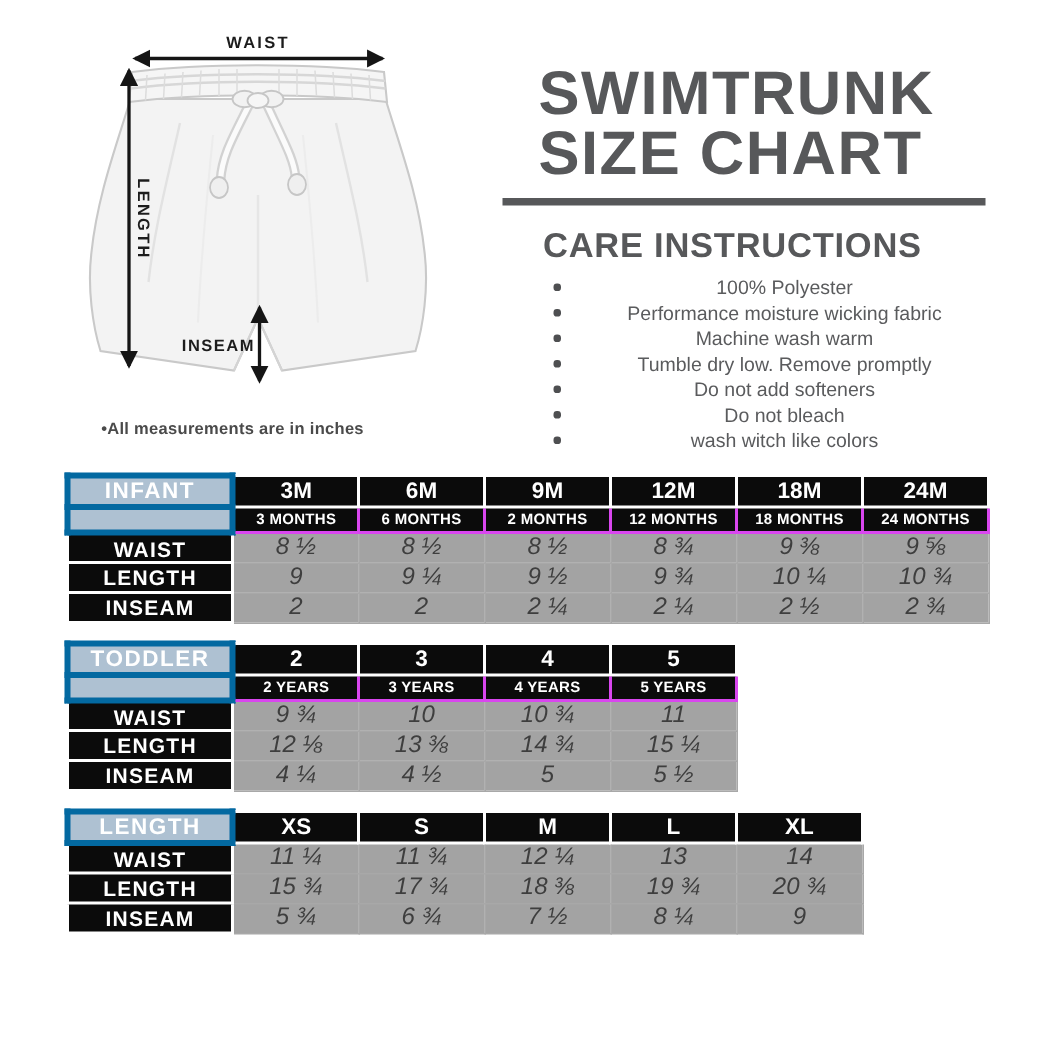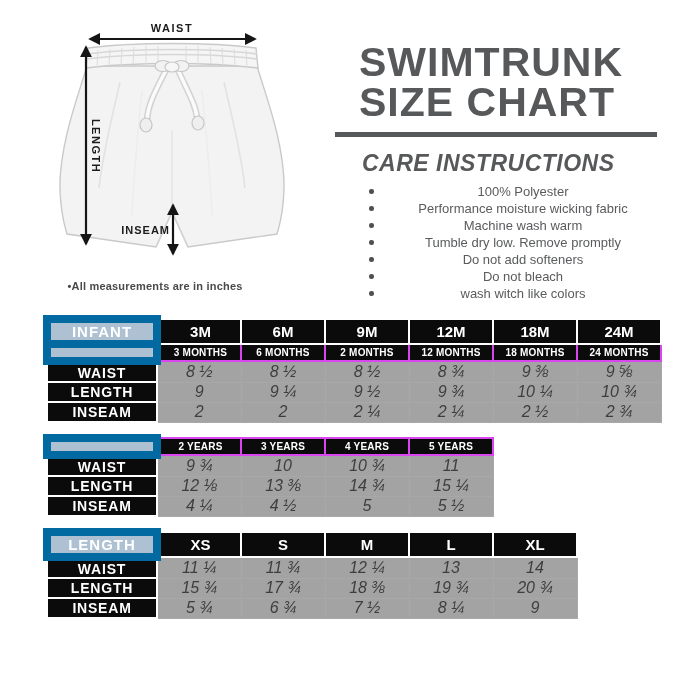--- a/index.html
+++ b/index.html
@@ -28,41 +28,41 @@
 
   
   .right-col{position:absolute;left:335px;top:42px;width:330px;}
   .title-line{
     font-size:41px;line-height:40px;font-weight:800;color:var(--title-gray);
     letter-spacing:1px;margin-left:24px;white-space:nowrap;
   }
   .title-divider{height:5px;background:var(--title-gray);margin-top:10px;width:322px;}
   .care-heading{
     margin:14px 0 4px 27px;font-size:23px;line-height:24px;font-weight:800;
-    color:var(--title-gray);letter-spacing:0.5px;white-space:nowrap;font-style:italic;
+    color:var(--title-gray);letter-spacing:0.5px;white-space:nowrap;
   }
   .care-list{margin:8px 0 0 33px;padding:0;list-style:none;text-align:center;}
   .care-list li{
     position:relative;padding-left:13px;font-size:13px;line-height:17px;
     color:#5a5b5d;white-space:nowrap;
   }
   .care-list li::before{
     content:"";position:absolute;left:1px;top:6px;width:4.5px;height:4.5px;
     border-radius:50%;background:#4e4f51;
   }
 
   
   .tables{position:absolute;left:43px;top:315px;}
   table.size-table{border-collapse:collapse;margin:0 0 11px 0;}
   table.size-table td{
     padding:0;text-align:center;vertical-align:middle;
   }
   td.group-cell{
     width:110px;height:21px;background:var(--accent);color:#fff;
-    font-weight:700;font-size:15px;letter-spacing:1px;border:8px solid #0369a1;
+    font-weight:700;font-size:15px;letter-spacing:1px;border:4px solid #0369a1;
   }
   td.group-blank{height:17px;}
   td.size-cell{
     width:84px;height:21px;background:var(--table-black);color:#fff;
     font-weight:700;font-size:15px;border:2px solid #fff;
   }
   td.sub-cell{
     width:84px;height:17px;background:var(--table-black);color:#fff;
     font-weight:700;font-size:10px;letter-spacing:0.2px;border:2px solid #d946ef;margin-left:32px;
   }
@@ -210,20 +210,27 @@
           <td class="value-cell">2 ¼</td>
           <td class="value-cell">2 ¼</td>
           <td class="value-cell">2 ½</td>
           <td class="value-cell">2 ¾</td>
         </tr>
       </tbody>
     </table>
     <table class="size-table">
       <tbody>
         <tr>
+          <td class="group-cell">TODDLER</td>
+          <td class="size-cell">2</td>
+          <td class="size-cell">3</td>
+          <td class="size-cell">4</td>
+          <td class="size-cell">5</td>
+        </tr>
+        <tr>
           <td class="group-cell group-blank"></td>
           <td class="sub-cell">2 YEARS</td>
           <td class="sub-cell">3 YEARS</td>
           <td class="sub-cell">4 YEARS</td>
           <td class="sub-cell">5 YEARS</td>
         </tr>
         <tr>
           <td class="label-cell">WAIST</td>
           <td class="value-cell">9 ¾</td>
           <td class="value-cell">10</td>

